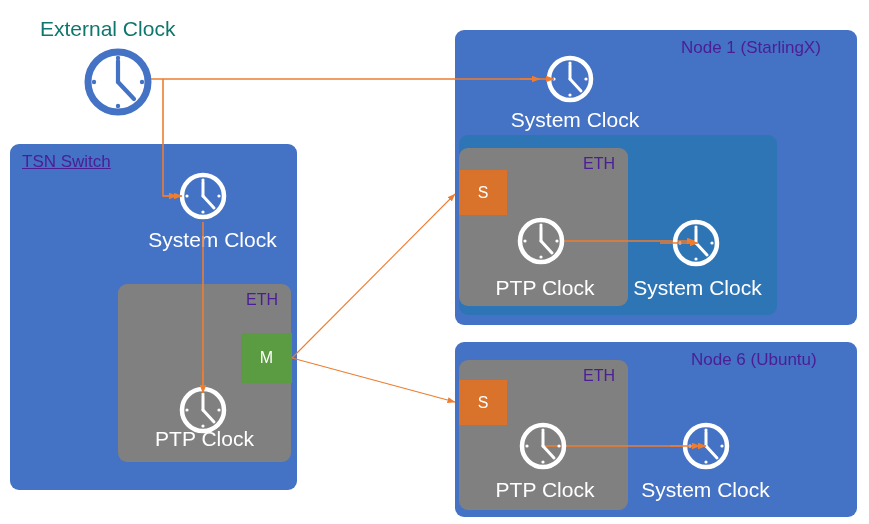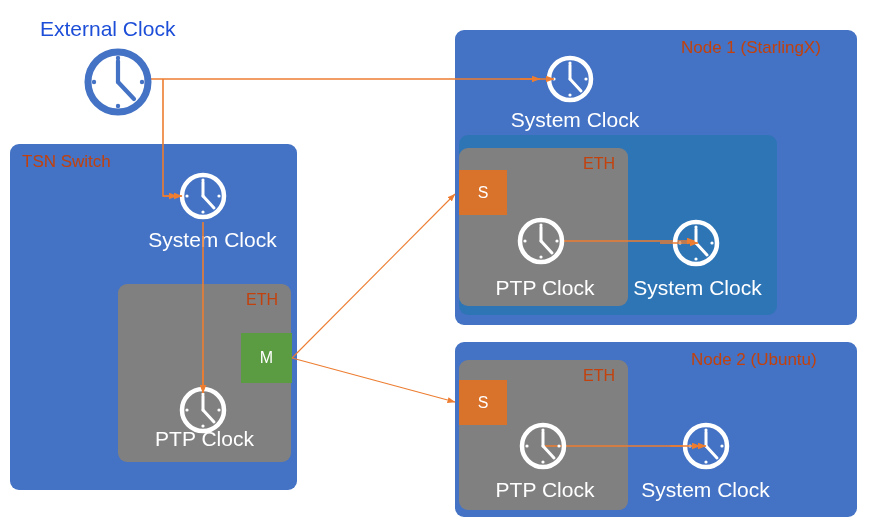--- a/index.html
+++ b/index.html
@@ -20,28 +20,28 @@
     position:absolute;
     box-sizing:border-box;
     border-radius:9px;
   }
   .box-dark{ background:#4472C4; }
   .box-mid { background:#2E75B6; }
   .box-gray{ background:#808080; }
 
   .box-label{
     position:absolute;
-    color:#c2410c;
+    color:#4c1d95;
     font-size:17px;
     line-height:20px;
     white-space:nowrap;
   }
   .label-ext{
     position:absolute;
-    color:#1d4ed8;
+    color:#0f766e;
     font-size:21px;
     line-height:24px;
     white-space:nowrap;
   }
   .caption{
     position:absolute;
     color:#ffffff;
     font-size:21px;
     line-height:18px;
     white-space:nowrap;
@@ -71,21 +71,21 @@
     overflow:visible;
     pointer-events:none;
   }
 </style>
 </head>
 <body>
 
 <div id="stage">
 
   <div class="box box-dark" style="left:10px; top:144px; width:287px; height:346px;"></div>
-  <div class="box-label" style="left:22px; top:152px;">TSN Switch</div>
+  <div class="box-label" style="left:22px; top:152px;text-decoration:underline;">TSN Switch</div>
 
   <div class="box box-gray" style="left:118px; top:284px; width:173px; height:178px;"></div>
   <div class="box-label" style="left:246px; top:290px; font-size:16px;">ETH</div>
 
   <div class="badge badge-m" style="left:241px; top:333px; width:51px; height:50px;">M</div>
 
   <div class="caption" style="left:140px; top:231px; width:145px;">System Clock</div>
   <div class="caption" style="left:132px; top:430px; width:145px;">PTP Clock</div>
 
   <div class="box box-dark" style="left:455px; top:30px; width:402px; height:295px;"></div>
@@ -96,21 +96,21 @@
   <div class="box box-gray" style="left:459px; top:148px; width:169px; height:158px;"></div>
   <div class="box-label" style="left:583px; top:154px; font-size:16px;">ETH</div>
 
   <div class="badge badge-s" style="left:459px; top:170px; width:48px; height:45px;">S</div>
 
   <div class="caption" style="left:510px; top:111px; width:130px;">System Clock</div>
   <div class="caption" style="left:480px; top:279px; width:130px;">PTP Clock</div>
   <div class="caption" style="left:630px; top:279px; width:135px;">System Clock</div>
 
   <div class="box box-dark" style="left:455px; top:342px; width:402px; height:175px;"></div>
-  <div class="box-label" style="left:691px; top:350px;">Node 2 (Ubuntu)</div>
+  <div class="box-label" style="left:691px; top:350px;">Node 6 (Ubuntu)</div>
 
   <div class="box box-gray" style="left:459px; top:360px; width:169px; height:150px;"></div>
   <div class="box-label" style="left:583px; top:366px; font-size:16px;">ETH</div>
 
   <div class="badge badge-s" style="left:459px; top:380px; width:48px; height:45px;">S</div>
 
   <div class="caption" style="left:480px; top:481px; width:130px;">PTP Clock</div>
   <div class="caption" style="left:638px; top:481px; width:135px;">System Clock</div>
 
   <div class="label-ext" style="left:40px; top:17px;">External Clock</div>

